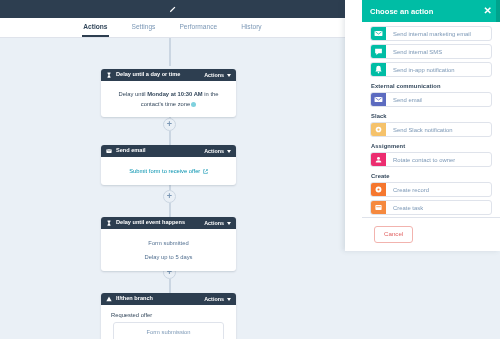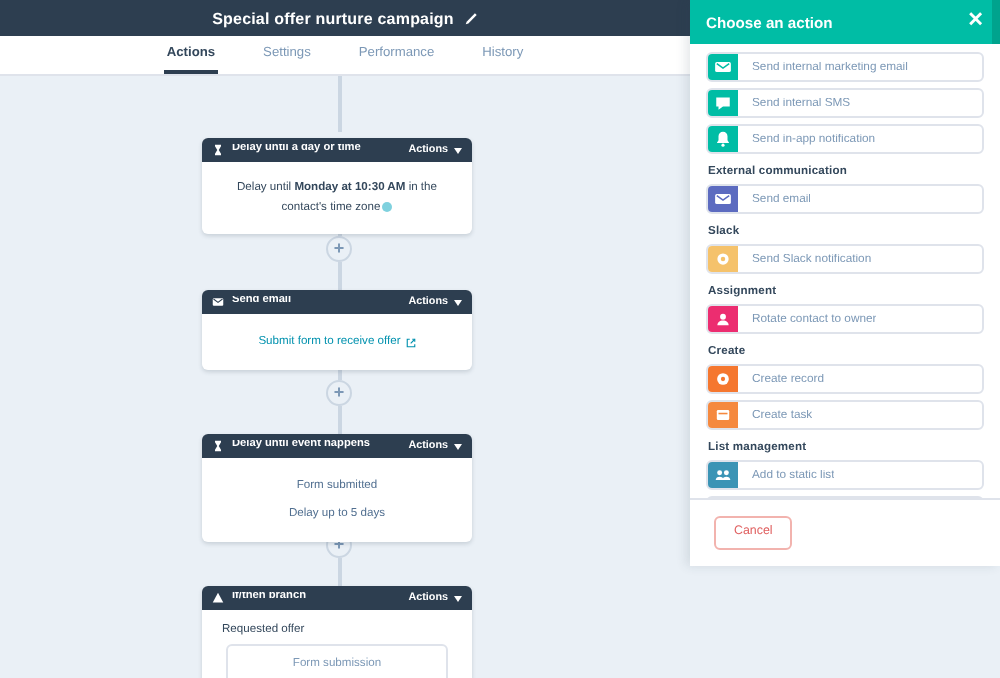--- a/index.html
+++ b/index.html
@@ -95,23 +95,23 @@
   .branch-label {
     font-size: 5.8px; color: #33475b; padding: 7px 10px 4px 10px; text-align: left;
   }
   .branch-box {
     margin: 0 12px; border: 1px solid #dfe3eb; border-radius: 3px;
     padding: 6px 4px; text-align: center; font-size: 5.8px; color: #7c98b6;
   }
 
   
   .panel {
-    position: absolute; top: 0; right: 0; width: 155px; height: 283px;
+    position: absolute; top: 0; right: 0; width: 155px; height: 251px;
     background: #ffffff; box-shadow: -2px 0 5px rgba(45,62,80,.12);
-    display: flex; flex-direction: column;
+    display: flex; flex-direction: column; padding-left: 17px;
   }
   .panel-head {
     height: 22px; background: #00bda5; display: flex; align-items: center;
     justify-content: space-between; padding: 0 8px; flex: 0 0 auto;
   }
   .panel-title { color: #ffffff; font-size: 7.6px; font-weight: bold; }
   .panel-close { color: #ffffff; font-size: 10px; line-height: 1; font-weight: bold; }
   .panel-scroll {
     flex: 1 1 auto; overflow: hidden; padding: 4px 8px 0 8px; position: relative;
   }
@@ -145,21 +145,20 @@
     position: absolute; top: 0; right: 0; width: 4px; height: 22px;
     background: #00a38d;
   }
 </style>
 </head>
 <body>
 
 <div id="app">
 
   <div class="topbar">
-    <span class="topbar-title">Special offer nurture campaign</span>
     <span>
       <svg class="pencil-icon" viewBox="0 0 16 16" fill="#ffffff">
           <path d="M12.5 1.5l2 2L5 13l-3 1 1-3 9.5-9.5z"></path>
         </svg>
     </span>
   </div>
 
   <div class="tabbar">
     <div class="tab active">Actions</div>
     <div class="tab">Settings</div>

